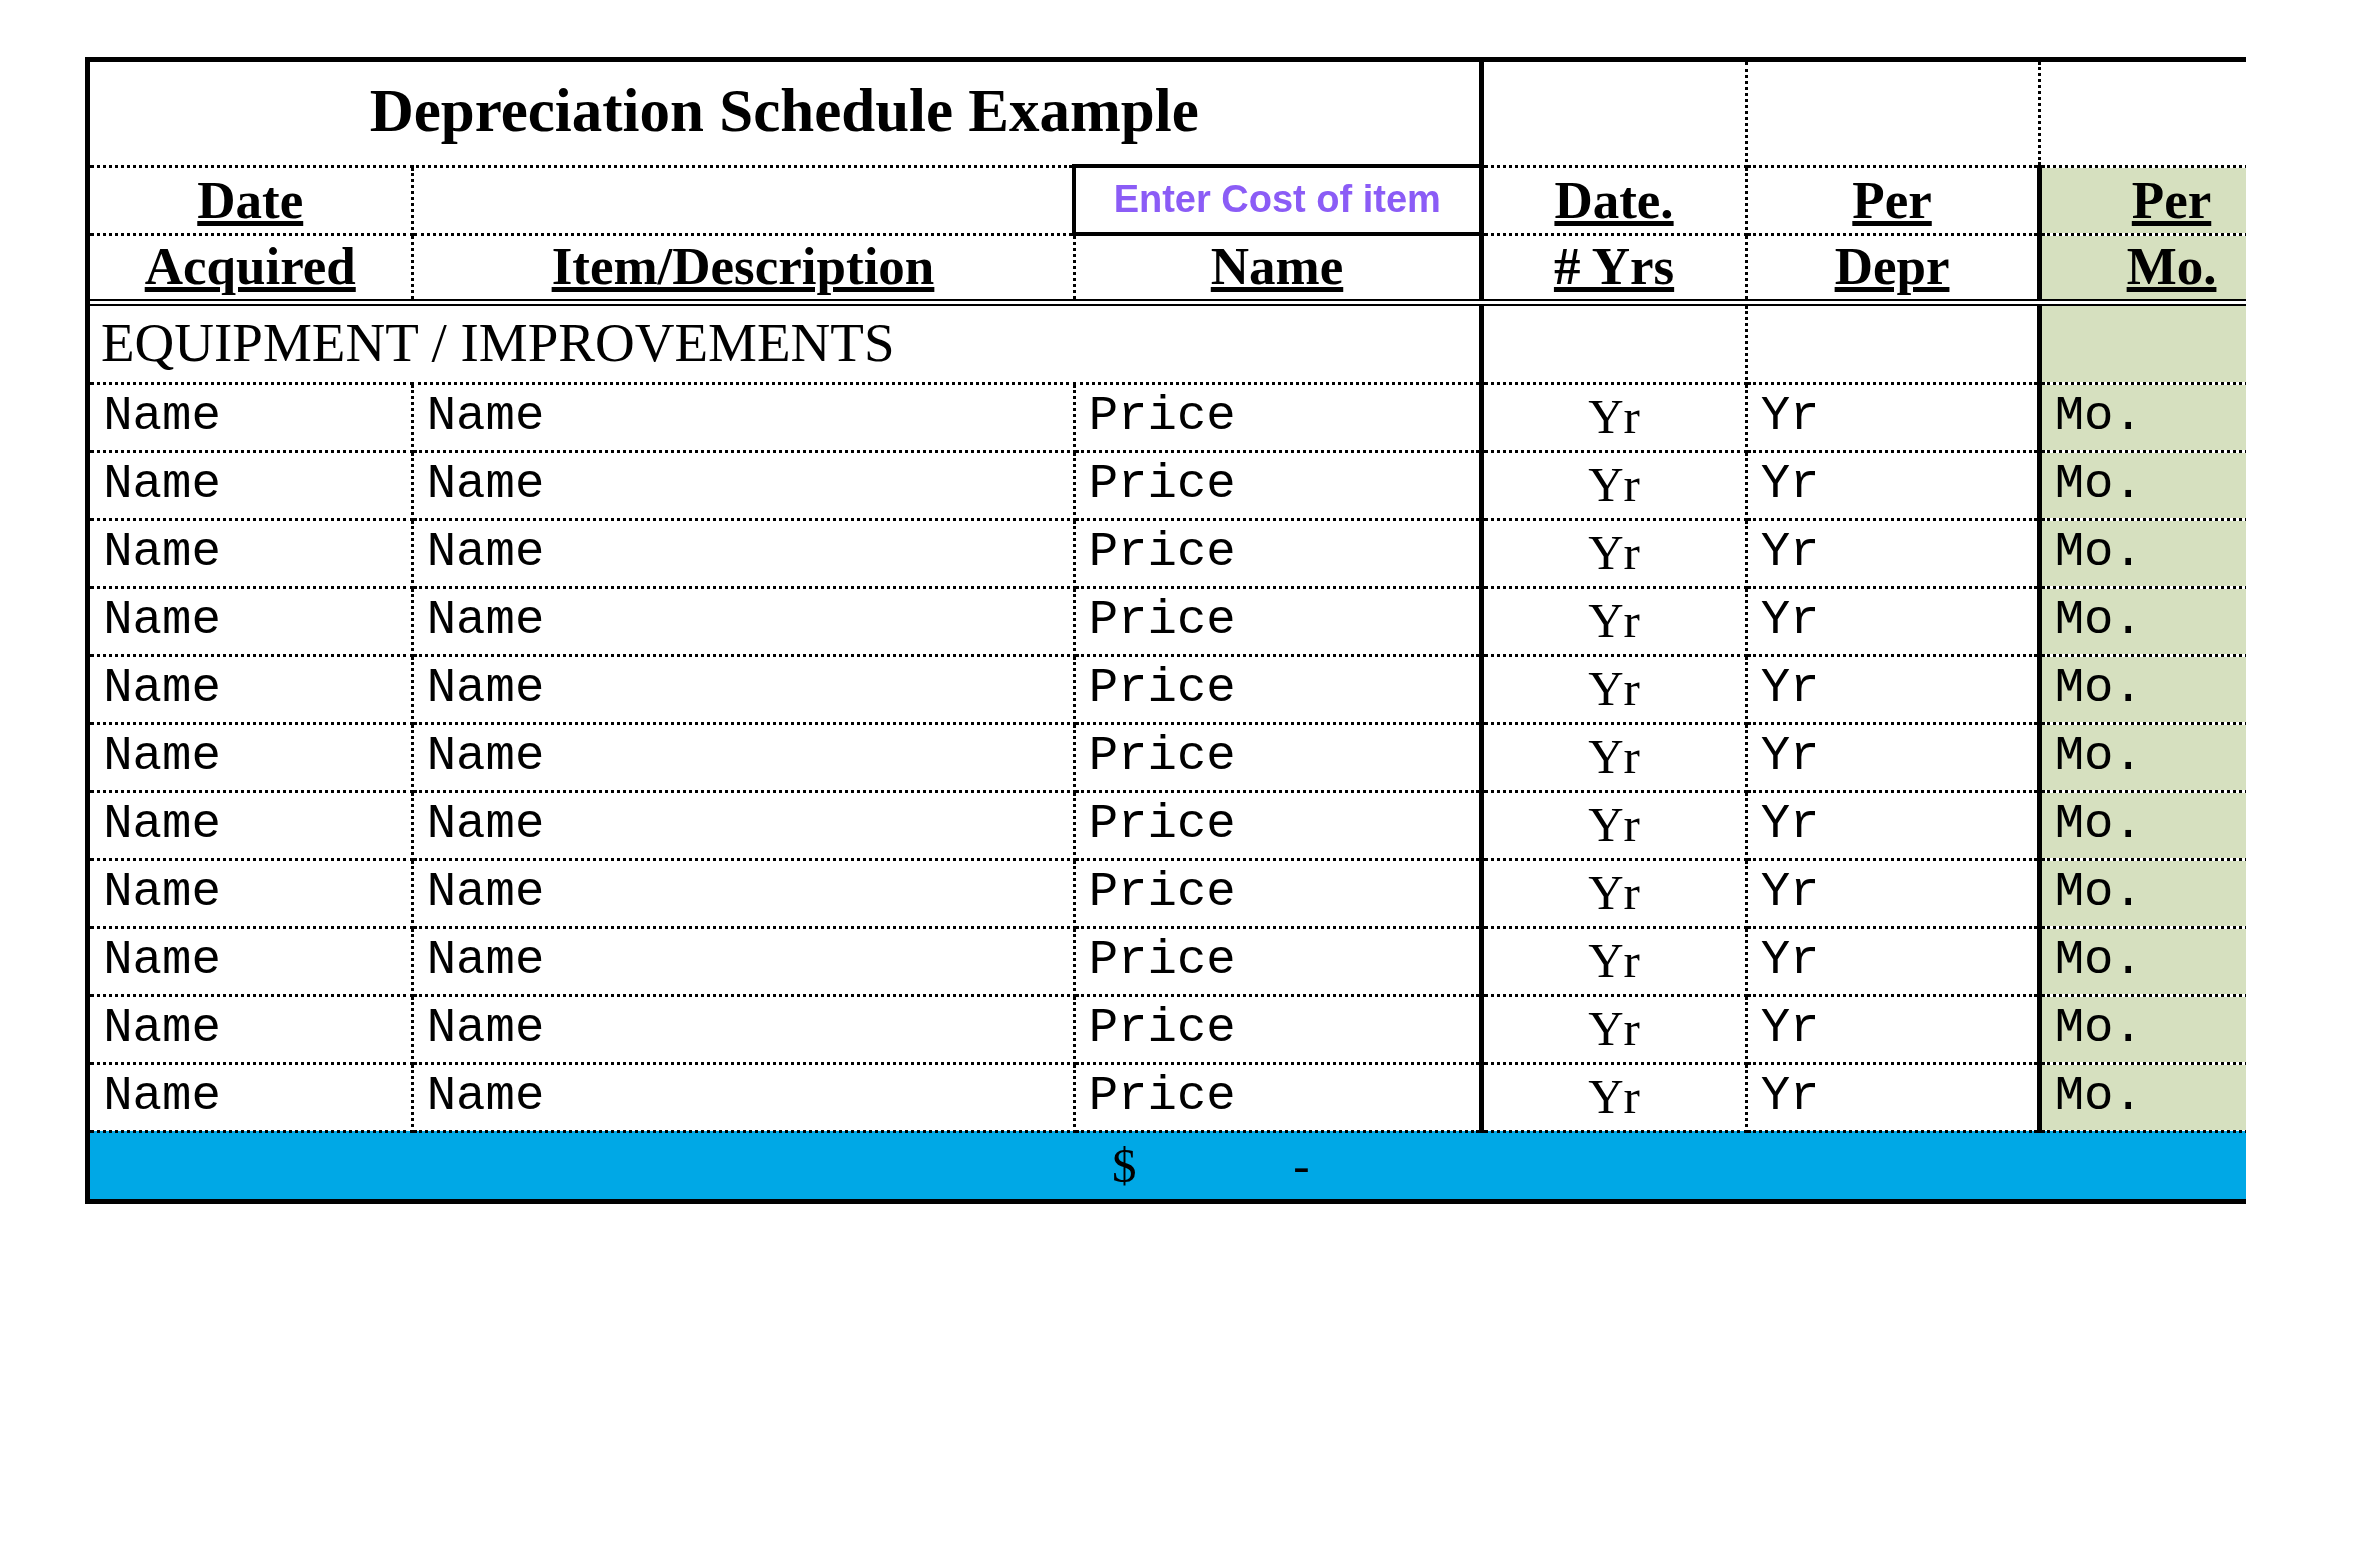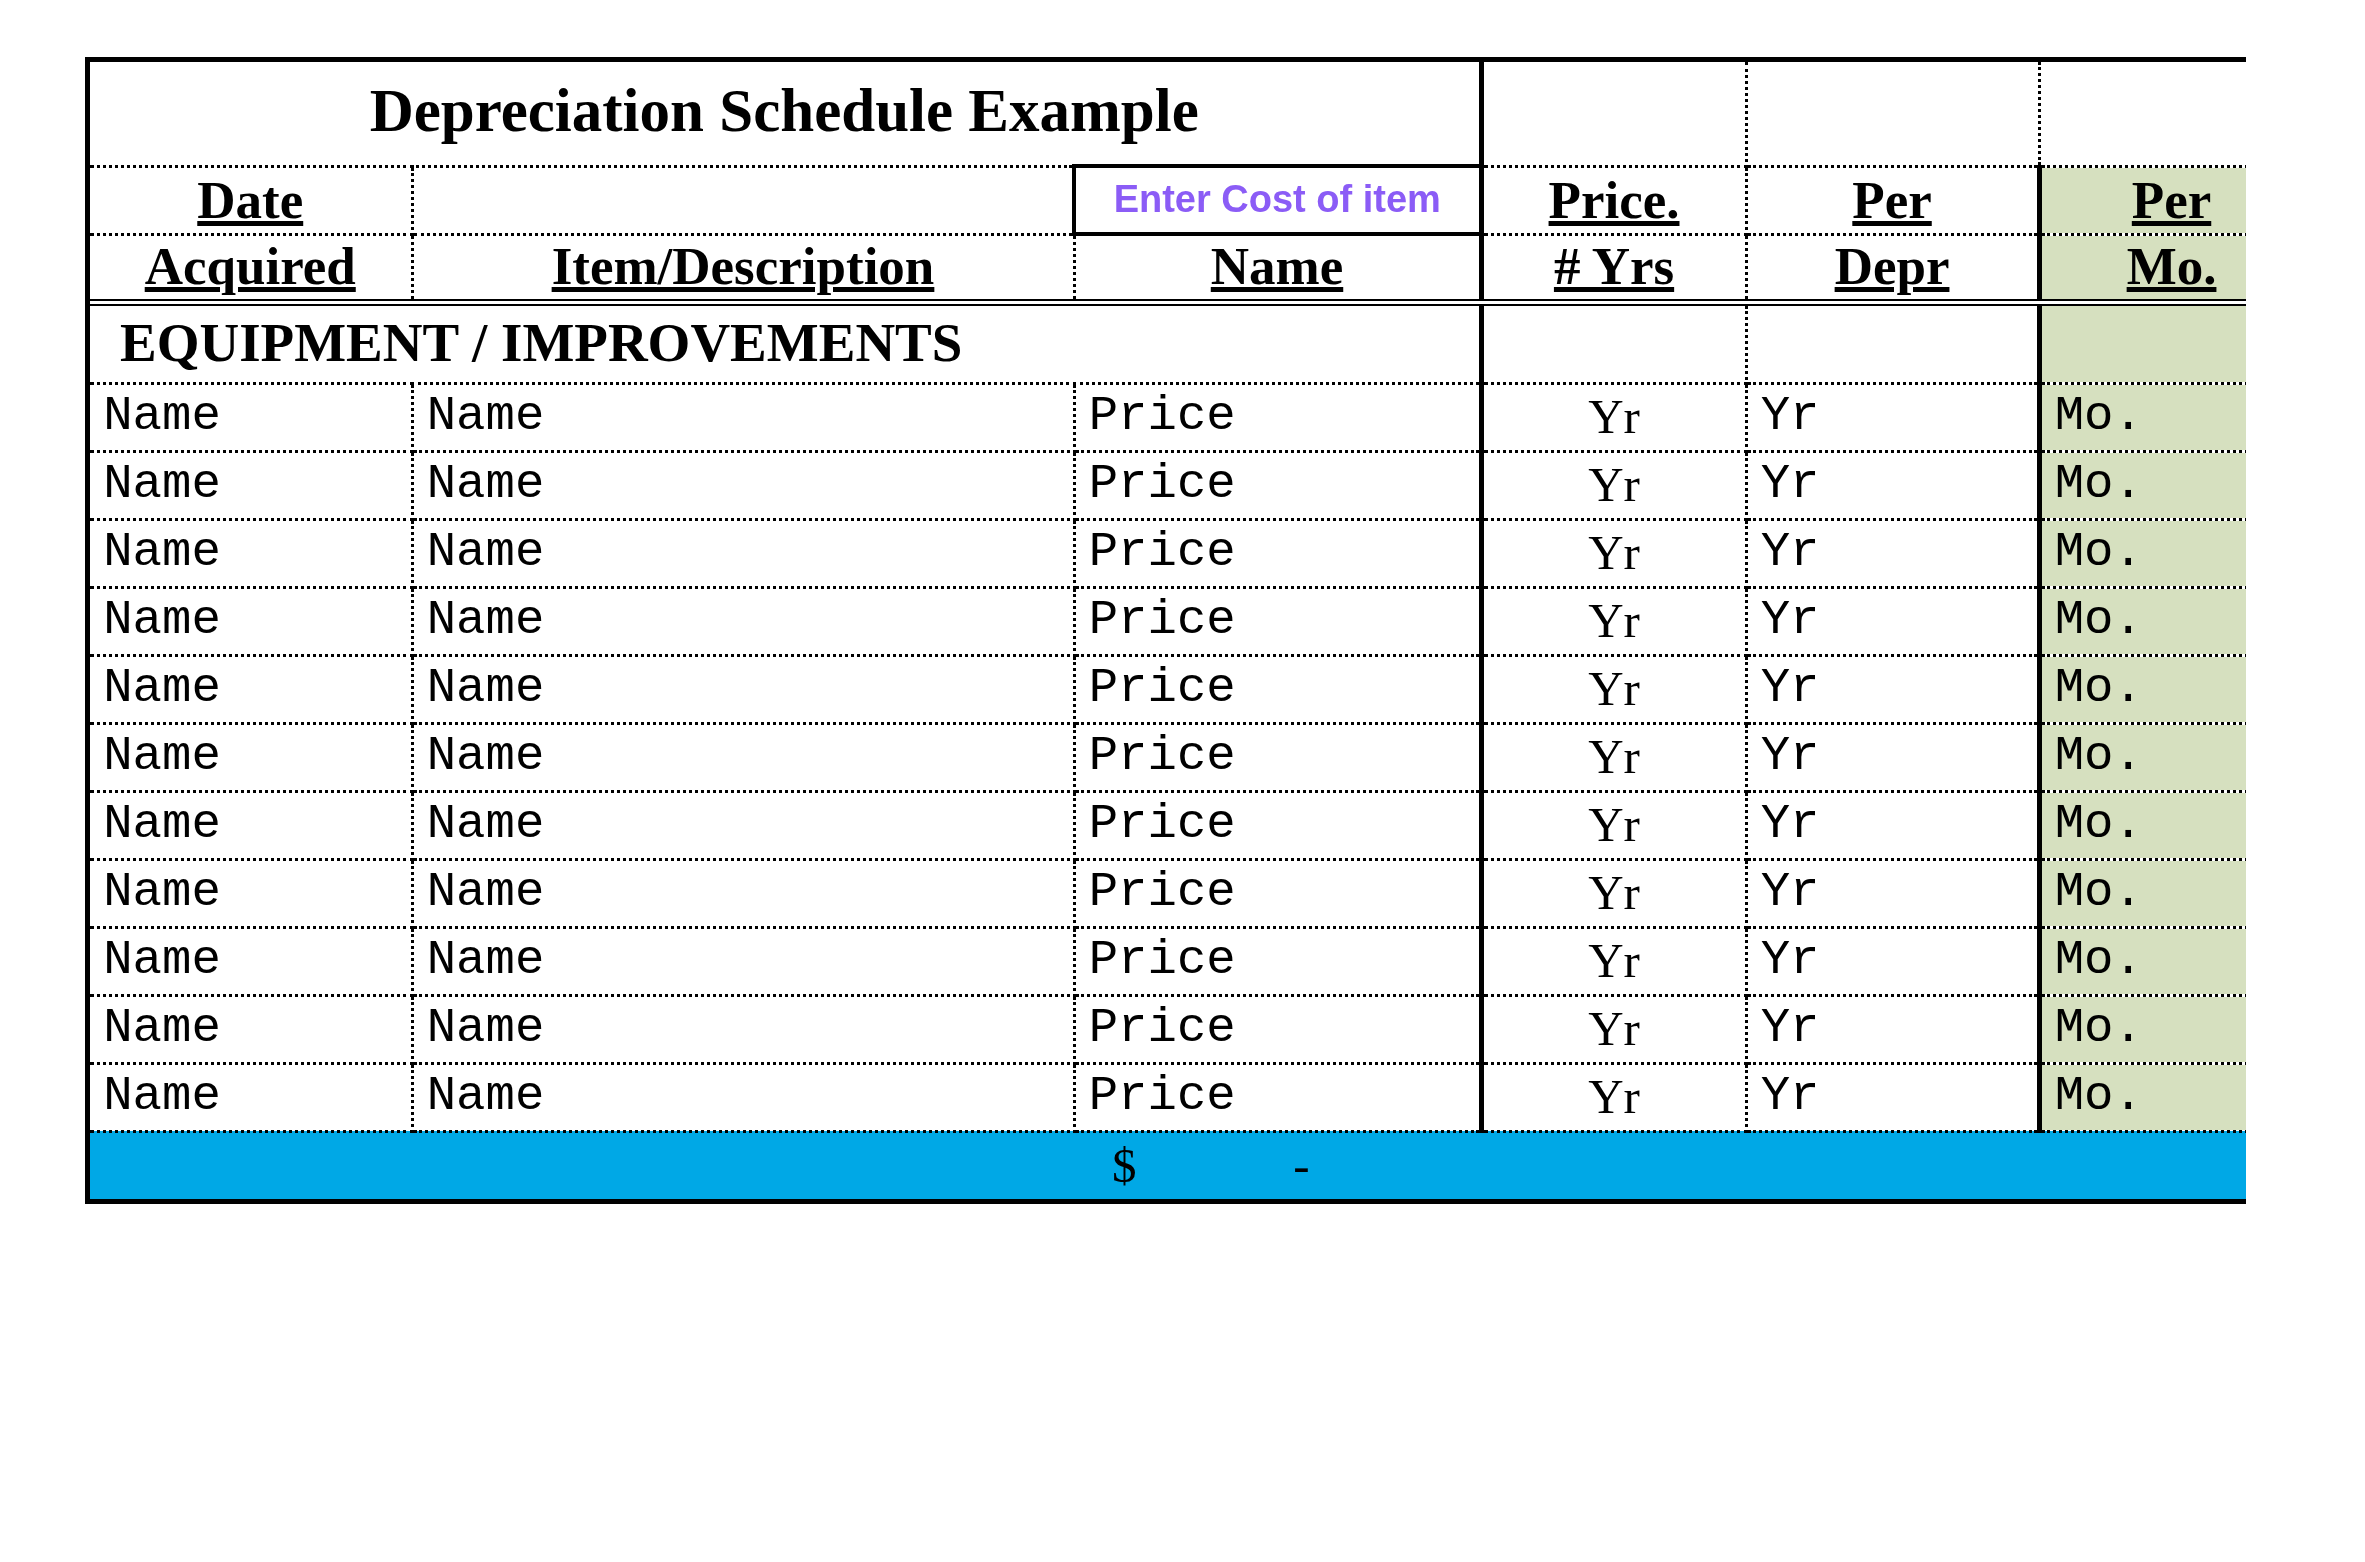--- a/index.html
+++ b/index.html
@@ -79,24 +79,24 @@
     font-family: Arial, Helvetica, sans-serif;
     font-weight: 700;
     font-size: 38px;
     text-align: center;
     line-height: 1.15;
     padding: 7.6px 5.7px;
   }
 
   
   .section-cell {
-    font-weight: 700;
+    font-weight: 400;
     font-size: 55px;
     text-align: left;
-    padding-left: 30px;
+    padding-left: 11px;
     height: 81px;
   }
   .double-bottom {
     border-bottom-style: double !important;
     border-bottom-width: 7.6px !important;
   }
 
   
   .green-bg { background: #d6e0bf; }
 
@@ -159,21 +159,21 @@
         <td class="d no-top solid-left"></td>
         <td class="d no-top"></td>
         <td class="d no-top"></td>
         <td class="d no-top solid-left no-right"></td>
       </tr>
 
       <tr>
         <td class="d hdr no-left" style="vertical-align:bottom;">Date</td>
         <td class="d hdr"></td>
         <td class="note-cell" rowspan="1">Enter Cost of item</td>
-        <td class="d hdr solid-left" style="vertical-align:bottom;">Price.</td>
+        <td class="d hdr solid-left" style="vertical-align:bottom;">Date.</td>
         <td class="d hdr" style="vertical-align:bottom;">Per</td>
         <td class="d hdr green-bg solid-left solid-right" style="vertical-align:bottom;">Per</td>
         <td class="d hdr no-right"></td>
       </tr>
 
       <tr>
         <td class="d hdr no-left double-bottom">Acquired</td>
         <td class="d hdr double-bottom">Item/Description</td>
         <td class="d hdr double-bottom">Name</td>
         <td class="d hdr double-bottom solid-left"># Yrs</td>

